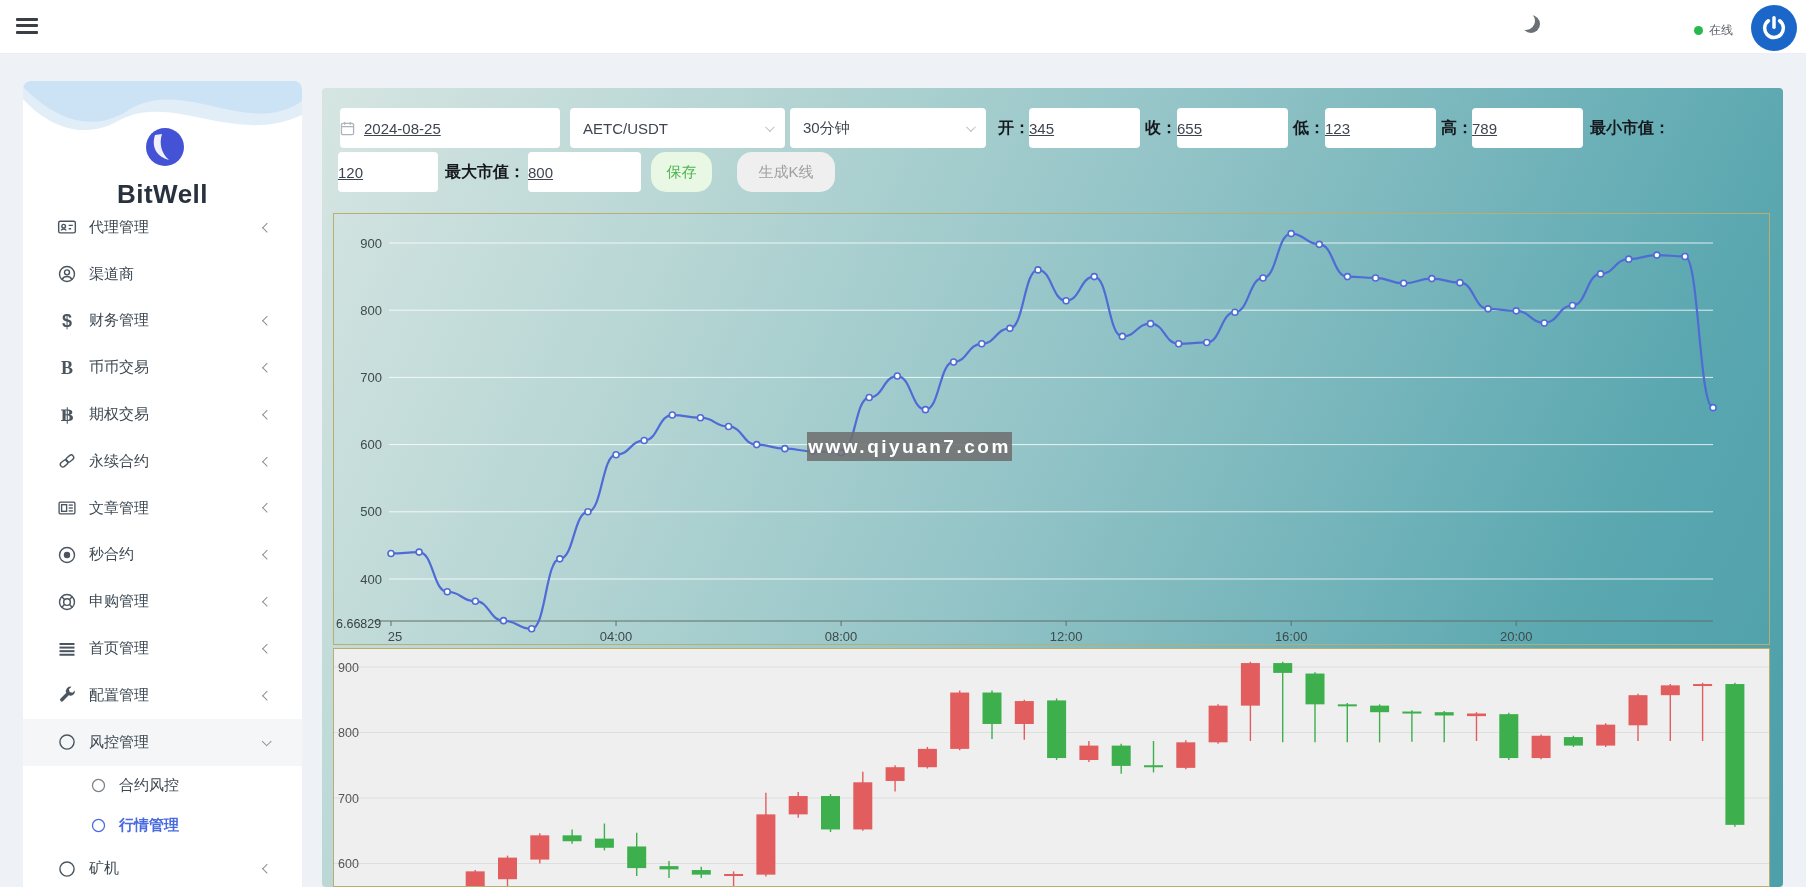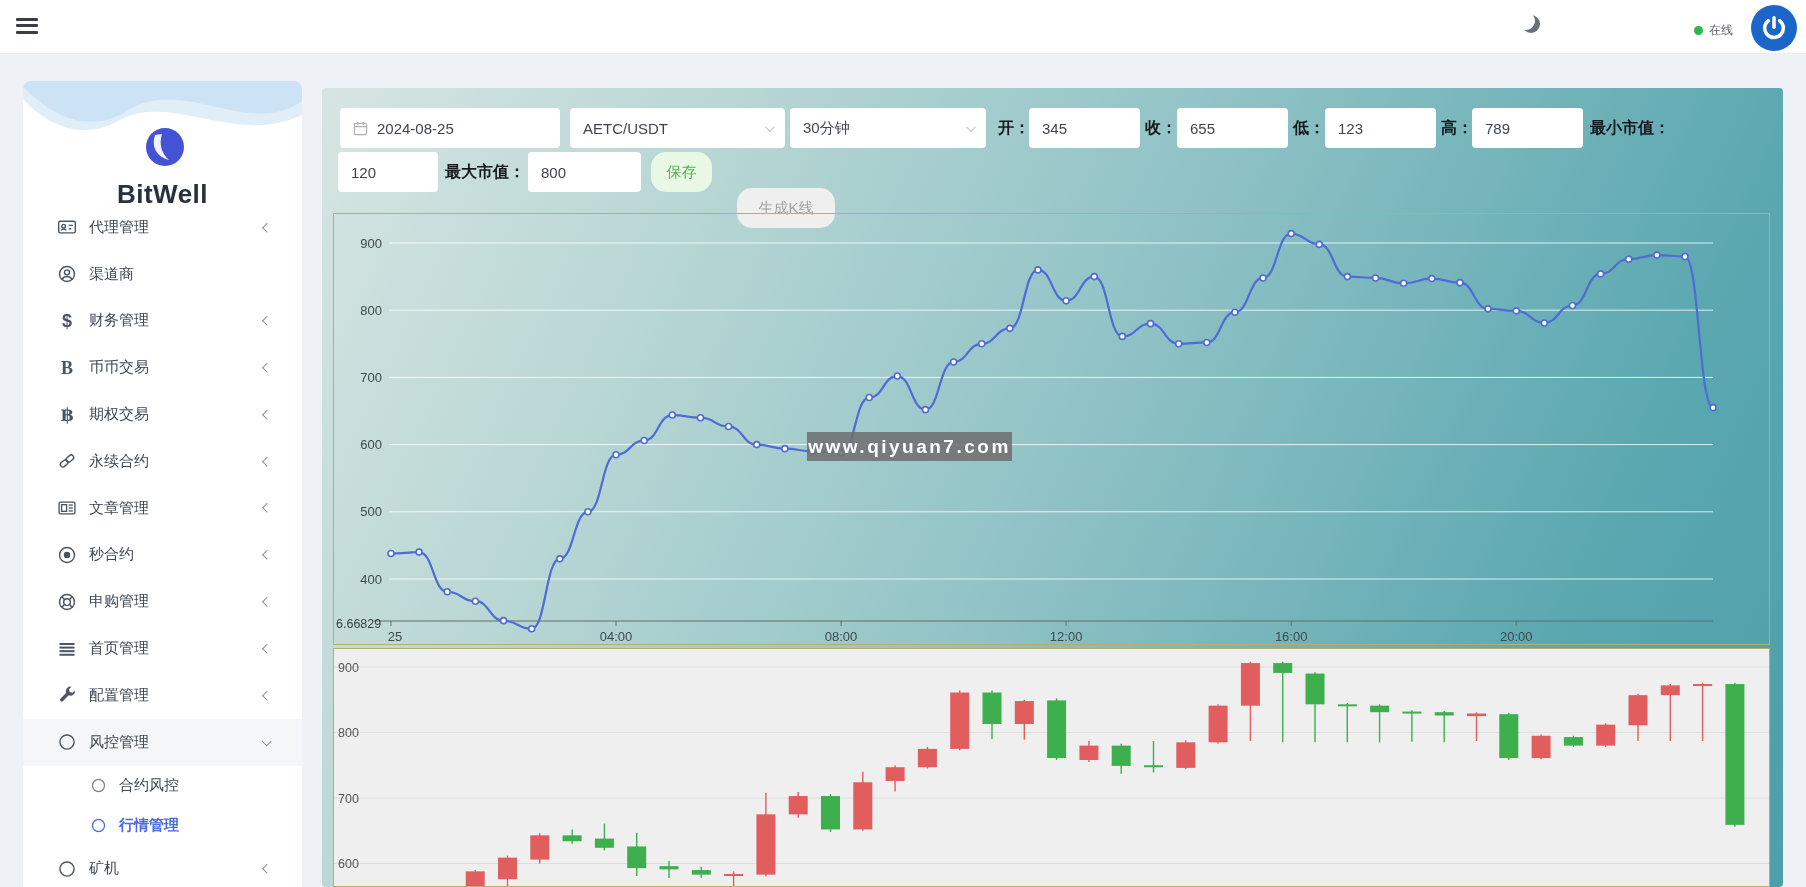--- a/index.html
+++ b/index.html
@@ -41,29 +41,29 @@
   .chev.left{transform:rotate(135deg);}
   .chev.down{transform:rotate(45deg);}
   .glyph{font-size:18px;line-height:18px;}
   .glyph.serif{font-family:"Liberation Serif","DejaVu Serif",serif;}
 
   
   .panel{position:absolute;left:322px;top:88px;width:1461px;height:799px;border-radius:4px;
     background:linear-gradient(115deg,#d6e5e2 0%,#b9d7d5 22%,#93c4c7 48%,#5aa7b0 82%,#4d9fa9 100%);}
   .ctl{position:absolute;height:40px;background:#fff;border-radius:4px;display:flex;align-items:center;
     font-size:15px;color:#3f4550;}
-  .ctl.input{padding-left:13px;}
+  .ctl.input{text-decoration:underline;}
   .ctl.select{padding-left:13px;cursor:pointer;}
   .caret{position:absolute;right:13px;display:inline-block;border:solid #b9bec4;
     border-width:0 1.5px 1.5px 0;padding:3px;transform:rotate(45deg) translateY(-2px);}
   .flabel{position:absolute;font-size:16px;font-weight:bold;color:#15181c;line-height:40px;}
   .btn{position:absolute;height:40px;border:none;border-radius:15px;font-size:15px;cursor:pointer;
     font-family:inherit;}
   .btn.save{background:#e9f8e4;color:#4db34d;}
-  .btn.gen{background:#efefef;color:#9f9f9f;margin-top:36px;}
+  .btn.gen{background:#efefef;color:#9f9f9f;}
   .cal{margin-right:9px;}
 
   .chartbox{position:absolute;left:11px;width:1437px;border:1px solid #b9ae6d;}
   .chartbox.line{top:125px;height:432px;background:transparent;}
   .chartbox.candle{top:560px;height:239px;background:#efefef;}
   .watermark{position:absolute;left:473px;top:218px;width:205px;height:29px;background:rgba(112,112,112,.88);
     color:#fff;font-weight:bold;font-size:19px;letter-spacing:2.5px;display:flex;align-items:center;
     justify-content:center;}
 </style>
 </head>

